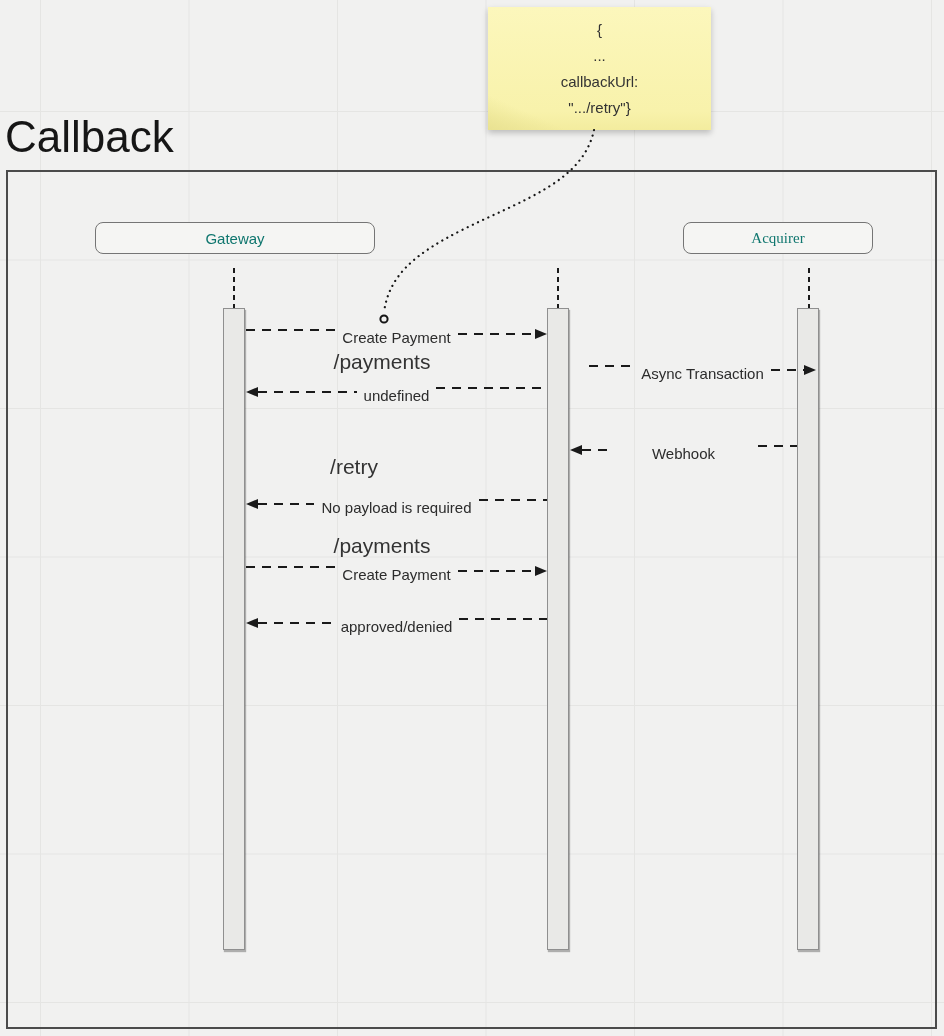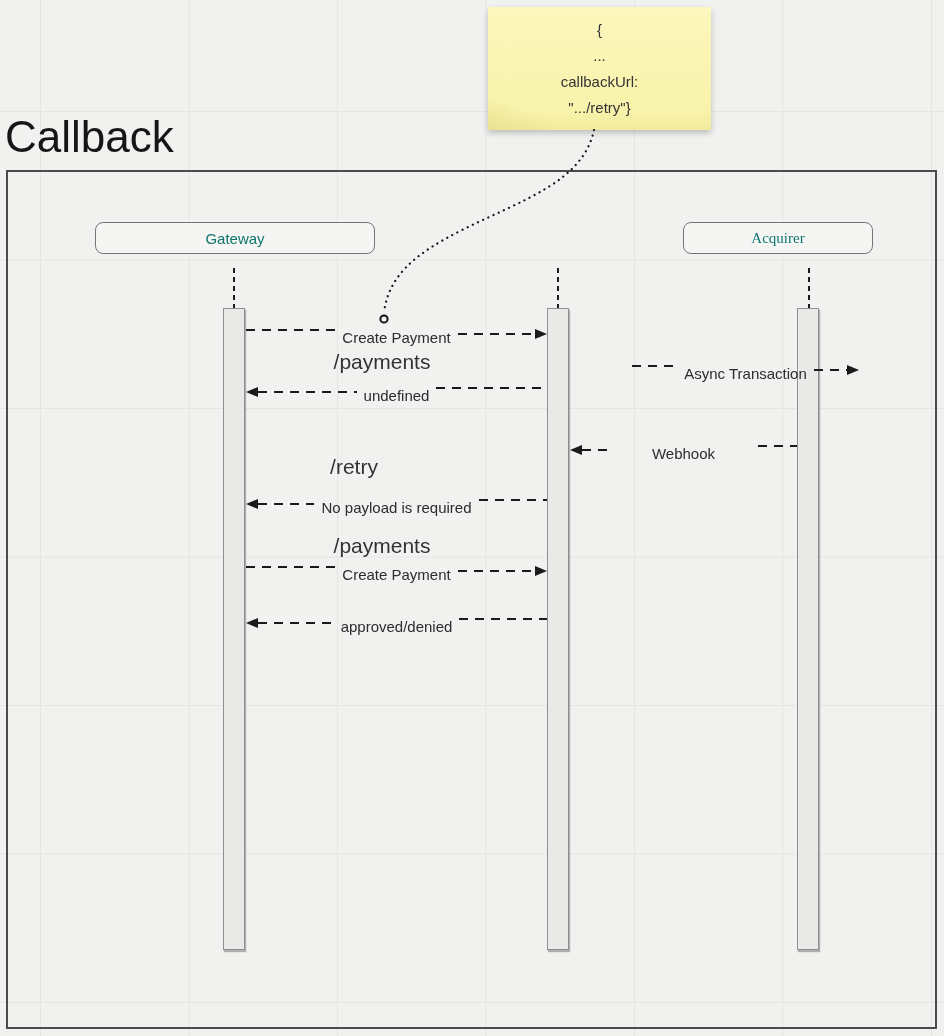--- a/index.html
+++ b/index.html
@@ -90,21 +90,21 @@
     <div class="seg">
         <div class="dash"></div>
       </div>
     <span class="lbl">Create Payment</span>
     <div class="seg">
         <div class="dash"></div>
         <div class="ah-r"></div>
       </div>
   </div>
 
-  <div class="msg" style="left:587px;top:365px;width:227px;padding-left:45px;">
+  <div class="msg" style="left:544px;top:365px;width:227px;padding-left:45px;">
     <div class="seg">
         <div class="dash"></div>
       </div>
     <span class="lbl">Async Transaction</span>
     <div class="seg">
         <div class="dash"></div>
         <div class="ah-r"></div>
       </div>
   </div>
 

